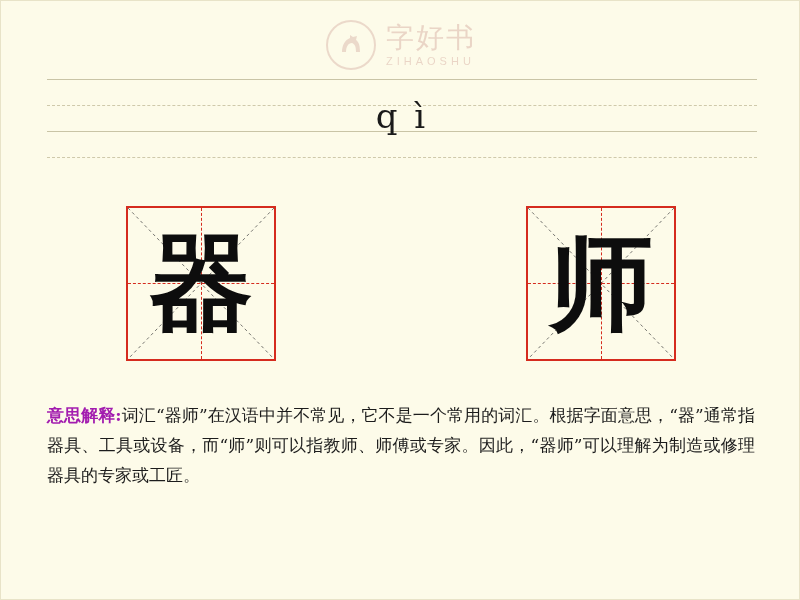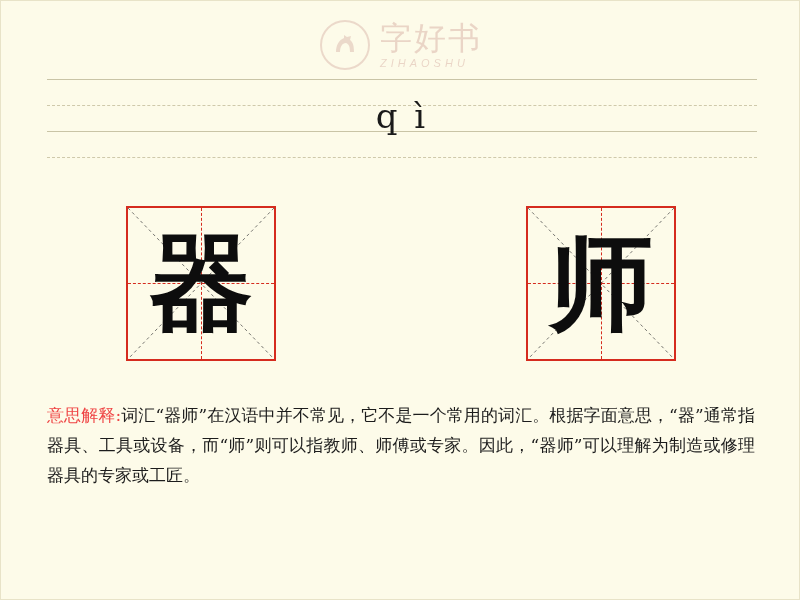--- a/index.html
+++ b/index.html
@@ -45,32 +45,31 @@
     justify-content: center;
   }
   .logo-mark svg { display:block; }
   .logo-text {
     display: flex;
     flex-direction: column;
     align-items: flex-start;
     line-height: 1;
   }
   .logo-title {
-    font-size: 32px;
+    font-size: 28px;
     color: #a8524f;
     letter-spacing: 2px;
     font-family: "DejaVu Serif", serif;
   }
   .logo-sub {
     font-size: 11px;
     color: #a8524f;
     letter-spacing: 4px;
     margin-top: 4px;
     font-family: "Liberation Sans", sans-serif;
-    font-style: italic;
   }
 
   
   .pinyin-staff {
     position: absolute;
     top: 78px;
     left: 46px;
     width: 710px;
     height: 80px;
   }
@@ -170,22 +169,22 @@
     top: 400px;
     left: 46px;
     width: 708px;
     font-size: 17px;
     line-height: 1.75;
     color: #1c1c1c;
     font-family: "DejaVu Serif", serif;
     text-align: justify;
   }
   .explain .lead {
-    font-weight: 400;
-    color: #ef4444;
+    font-weight: 700;
+    color: #a21caf;
   }
 </style>
 </head>
 <body>
 
 <div class="page">
 
   <div class="logo">
     <div class="logo-mark">
       <svg width="30" height="30" viewBox="0 0 30 30" aria-hidden="true">

